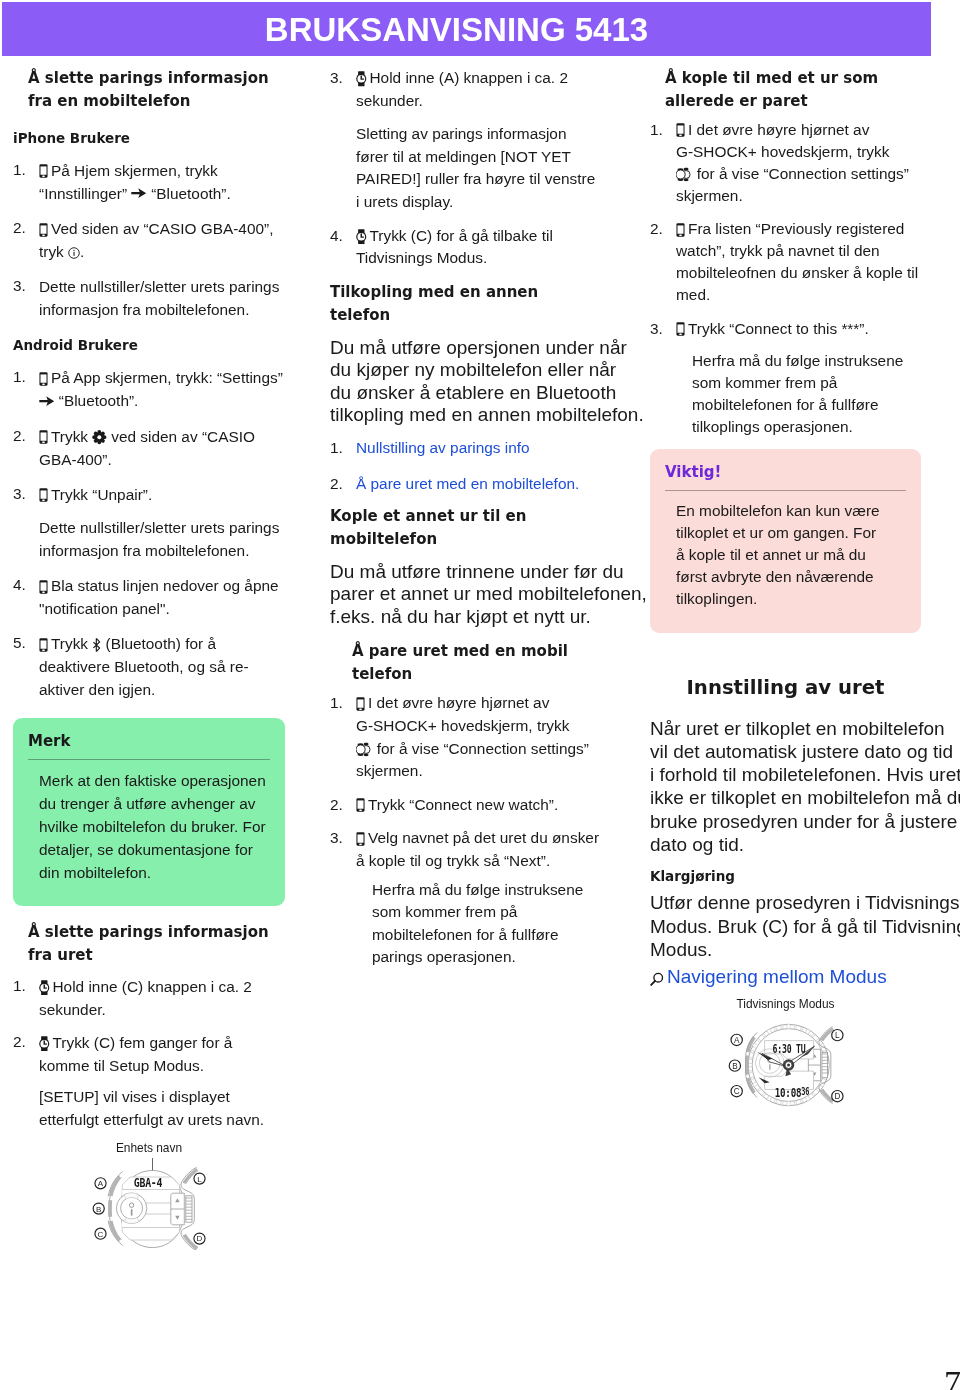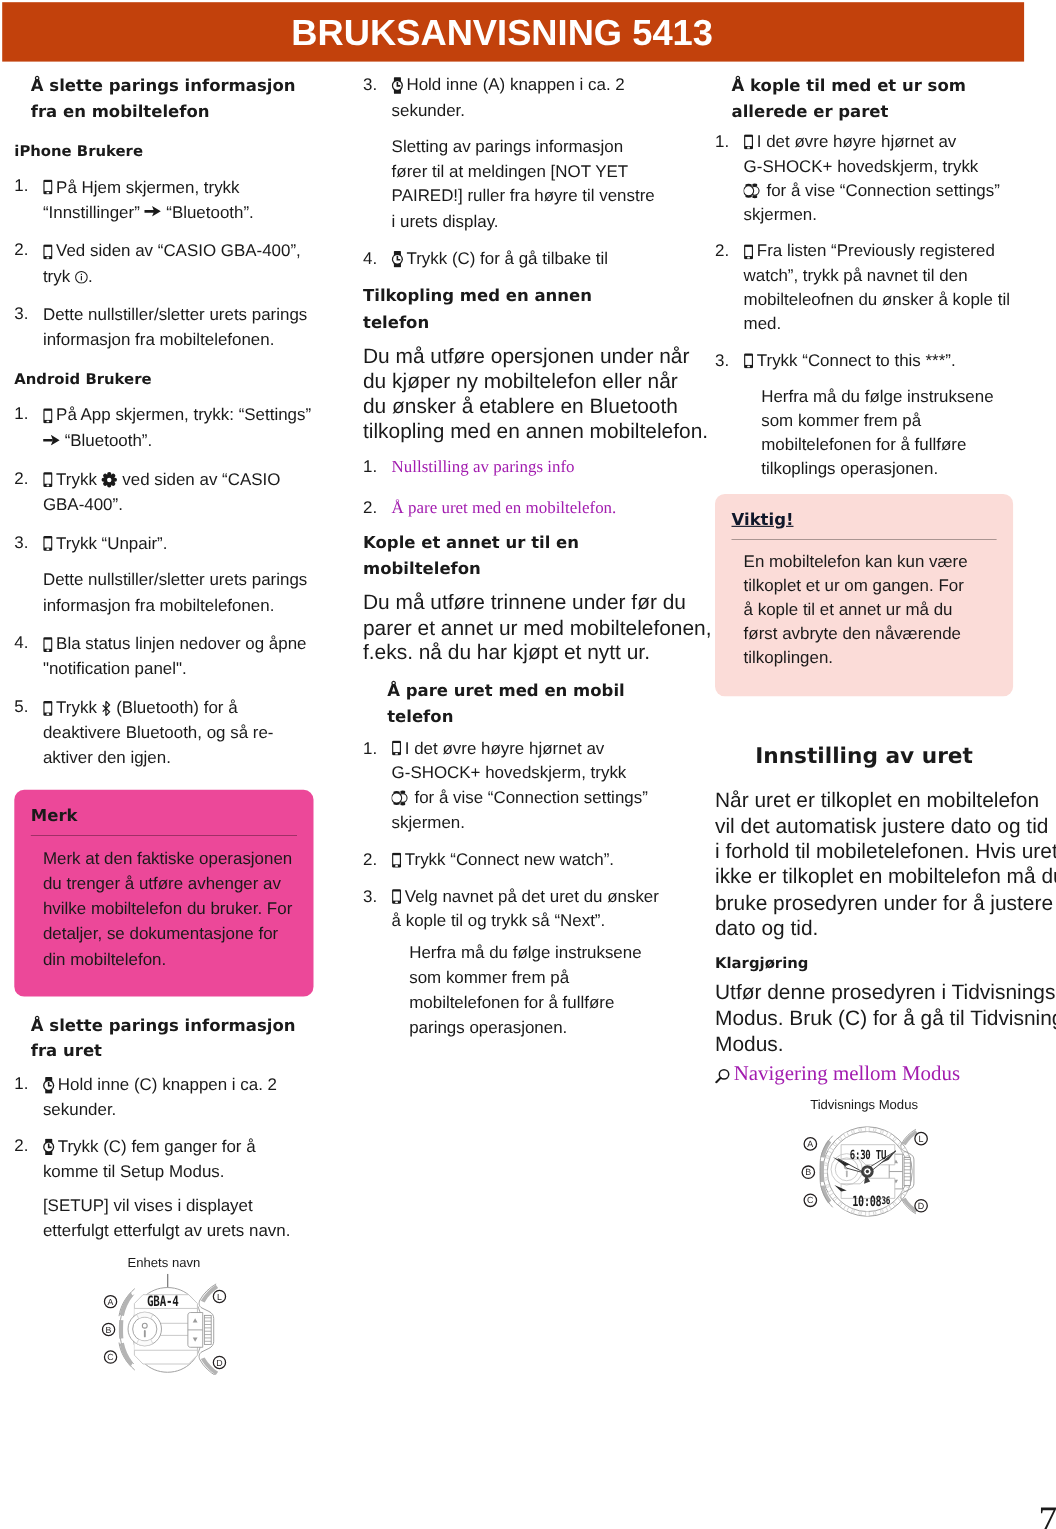--- a/index.html
+++ b/index.html
@@ -2,21 +2,21 @@
 <html><head>
 <meta charset="utf-8">
 <title>BRUKSANVISNING 5413</title>
 <style>
   html,body{margin:0;padding:0;}
   body{width:960px;height:1390px;background:#fff;
        font-family:"Liberation Sans",sans-serif;color:#1a1a1a;
        overflow:hidden;position:relative;}
   .page{position:absolute;left:0;top:0;width:960px;height:1390px;}
 
-  .hdrbar{position:absolute;left:2px;top:2px;width:929px;height:54px;background:#c2410c;}
+  .hdrbar{position:absolute;left:2px;top:2px;width:929px;height:54px;background:#8b5cf6;}
   .hdrbar .title{position:absolute;left:-10px;top:0;width:929px;height:54px;
           line-height:55px;text-align:center;color:#fff;
           font-family:"Liberation Sans",sans-serif;
           font-size:33px;font-weight:bold;letter-spacing:0px;}
 
   .col{position:absolute;}
   .col1{left:13px;top:67px;width:272px;}
   .col2{left:330px;top:67px;width:276px;}
   .col3{left:650px;top:67px;width:271px;}
 
@@ -33,21 +33,21 @@
   ul.ol{list-style:none;}
   ul.ol li{position:relative;font-size:15.4px;line-height:22.5px;
          padding-left:26px;margin:0 0 11px 0;}
   ul.ol li .num{position:absolute;left:0;top:0;width:24px;text-align:left;}
   ul.ol li p{margin:0;font-size:15.4px;line-height:22.5px;}
   ul.ol li p.sub{margin-top:10px;}
   .col2 ul.ol li p.sub{margin-top:11px;}
   .col2 ul.ol.pairing li p.sub{padding-left:16px;}
   .col3 ul.ol li p.sub{padding-left:16px;}
   .col2 ul.ol.pairing li p.sub{margin-top:6px;}
-  .lk{color:#a21caf;font-family:Liberation Serif, serif;}
+  .lk{color:#1d4ed8;}
   .ln{white-space:nowrap;display:block;height:22.5px;line-height:22.5px;overflow:visible;}
   .col1 .ln{height:23.1px;line-height:23.1px;}
   .col1 ul.ol li{margin-bottom:12px;}
   .col1 ul.ol.wsteps li{margin-bottom:10px;}
   .col1 ul.ol.wsteps li p.sub{margin-top:8px;}
   .col2 .ln{height:22.6px;line-height:22.6px;}
   .col2 .h2{margin-bottom:9px;}
   .col2 ul.ol li{margin-bottom:11px;}
   .col2 ul.ol.links li{margin-bottom:14px;}
   .col2 ul.ol.links{margin-bottom:-5px;}
@@ -57,23 +57,23 @@
   .col3 p.t{margin-bottom:5px;}
   .col3 ul.ol li{margin-bottom:11px;}
   .ln .ic{position:relative;}
 
   .callout{border-radius:9px;padding:13px 15px 22px 15px;margin:0;}
   .col1 .callout{margin-top:16px;}
   .callout .ctitle{font-family:"DejaVu Sans",sans-serif;font-size:15px;font-weight:bold;
       margin:0 0 8px 0;line-height:20px;}
   .callout hr{border:0;border-top:1px solid rgba(0,0,0,.32);margin:0 0 9px 0;}
   .callout .cbody{font-size:15.4px;line-height:22.5px;margin:0;padding-left:11px;}
-  .callout.green{background:#ec4899;}
+  .callout.green{background:#86efac;}
   .callout.pink{background:#fbdcd8;}
-  .callout.pink .ctitle{color:#0f172a;text-decoration:underline;}
+  .callout.pink .ctitle{color:#6d28d9;}
 
   .ic{display:inline-block;}
   .ic-phone{width:9px;height:14px;vertical-align:-2.5px;margin-right:3px;}
   .ic-watch{width:10.5px;height:15.5px;vertical-align:-3.5px;margin-right:3px;}
   .ic-watch2{width:14.5px;height:15px;vertical-align:-3.2px;margin-right:2px;}
   .ic-gear{width:14.6px;height:14.3px;vertical-align:-3px;}
   .ic-bt{width:9px;height:14px;vertical-align:-2.5px;}
   .ic-mag{width:14px;height:14px;vertical-align:-2.5px;margin-right:3px;}
   .ic-arrow{width:15.5px;height:10px;vertical-align:0.5px;}
   .ic-info{width:12px;height:12px;vertical-align:-1.5px;}
@@ -352,20 +352,21 @@
       <li>
           <span class="num">4.</span>
           <p>
             <span class="ln"><svg class="ic ic-watch" viewBox="0 0 10.5 15.5">
                 <rect x="2.1" y="0.2" width="6.4" height="5.2" rx="0.6" fill="#1a1a1a"></rect>
                 <rect x="2.1" y="10.1" width="6.4" height="5.2" rx="0.6" fill="#1a1a1a"></rect>
                 <circle cx="5.25" cy="7.75" r="5.05" fill="#1a1a1a"></circle>
                 <circle cx="5.25" cy="7.75" r="3.85" fill="#fff"></circle>
                 <path d="M5.25 4.6 L5.25 8.1 L7.9 8.1" stroke="#1a1a1a" stroke-width="1.45" fill="none" stroke-linecap="butt"></path>
               </svg><span>Trykk (C) for å gå tilbake til</span></span>
+            <span class="ln"><span>Tidvisnings Modus.</span></span>
           </p>
         </li>
     </ul>
     <h2 class="h2"><span>Tilkopling med en annen</span><br><span>telefon</span></h2>
     <p class="t">
         <span class="ln"><span>Du må utføre opersjonen under når</span></span>
         <span class="ln"><span>du kjøper ny mobiltelefon eller når</span></span>
         <span class="ln"><span>du ønsker å etablere en Bluetooth</span></span>
         <span class="ln"><span>tilkopling med en annen mobiltelefon.</span></span>
       </p>

